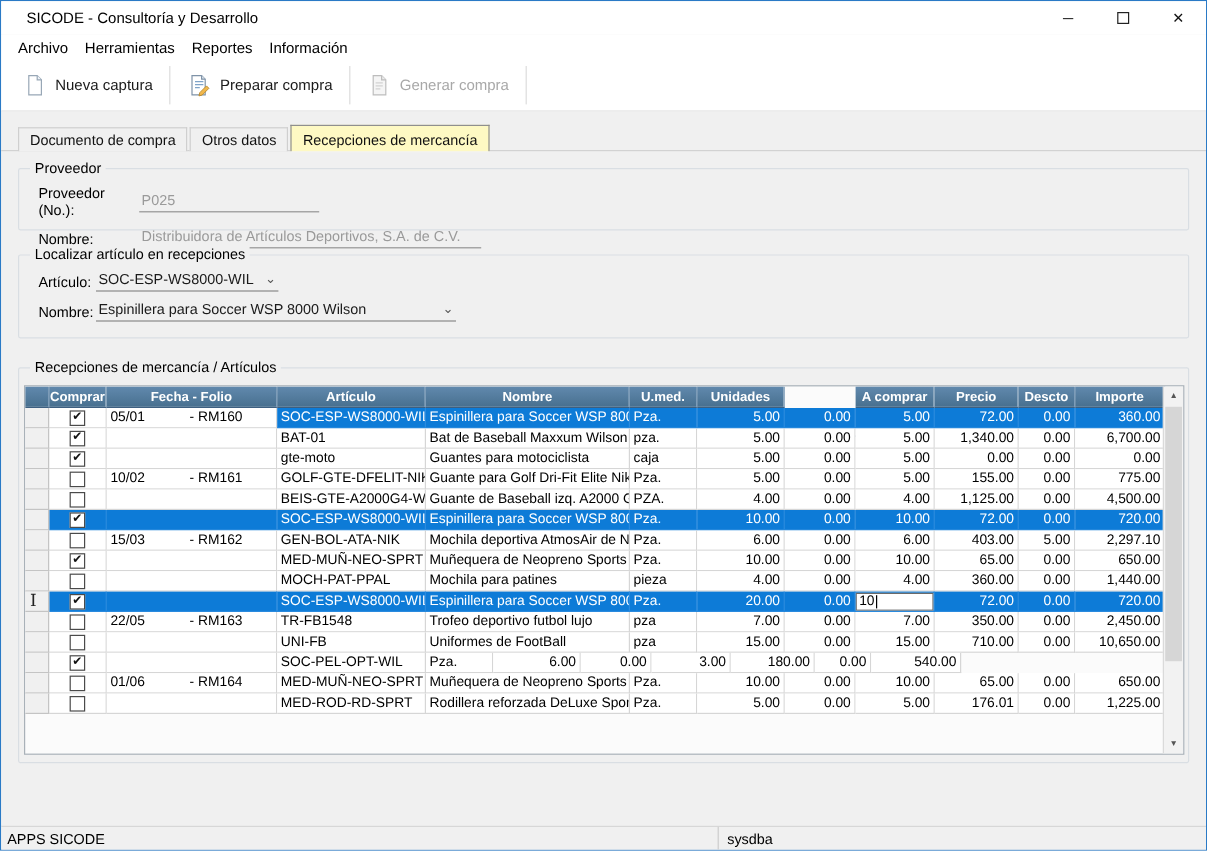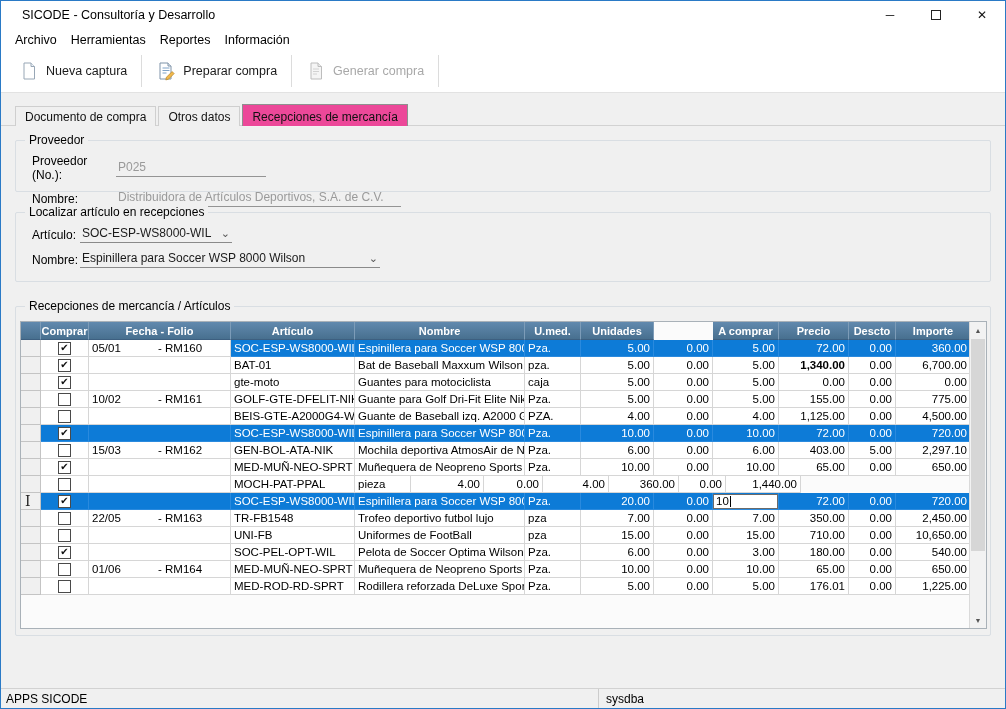--- a/index.html
+++ b/index.html
@@ -26,21 +26,21 @@
   .tsep{width:1px;height:32px;background:#dcdcdc;margin:0 2px}
 
   
   .content{flex:1;background:#f0f0f0;padding:0 14px;position:relative}
 
   
   .tabstrip{display:flex;margin-top:11px;height:22px;position:relative;align-items:flex-end}
   .tabstrip::after{content:"";position:absolute;left:-14px;right:-14px;bottom:0;border-bottom:1px solid #d2d2d2}
   .tab{font-size:12px;padding:3px 9px 4px;border:1px solid #cfcfcf;border-bottom:none;background:#f0f0f0;
     margin-right:2px;position:relative;z-index:1;color:#111;height:20px;white-space:nowrap}
-  .tab.active{background:#ec4899;border-color:#8f8f8f;height:22px;padding-top:5px;z-index:2;
+  .tab.active{background:#fef9c3;border-color:#8f8f8f;height:22px;padding-top:5px;z-index:2;
     box-shadow:0 1px 0 #f3f3f3}
 
   
   .group{border:1px solid #d9dee3;border-radius:2px;position:relative;background:#f0f0f0}
   .grouplabel{position:absolute;top:-8px;left:9px;background:#f0f0f0;padding:0 4px;font-size:12px;color:#000;white-space:nowrap}
   .group1{margin-top:14px;height:52px;padding:13px 16px 0}
   .group2{margin-top:20px;height:70px;padding:13px 16px 0}
   .group3{margin-top:24px;padding:11px 4px 6px}
 
   .frow{display:flex;align-items:center;margin-bottom:8px}
@@ -225,21 +225,21 @@
               <div class="gc " style="width: 142px;">
                 <span class="fdate"></span>
                 <span></span>
               </div>
               <div class="gc " style="width: 124px;">BAT-01</div>
               <div class="gc " style="width: 170px;">Bat de Baseball Maxxum Wilson</div>
               <div class="gc " style="width: 56px;">pza.</div>
               <div class="gc num" style="width: 73px;">5.00</div>
               <div class="gc num" style="width: 59px;">0.00</div>
               <div class="gc num" style="width: 66px;">5.00</div>
-              <div class="gc num" style="width: 70px; font-weight: bold;">1,340.00</div>
+              <div class="gc num" style="width: 70px;">1,340.00</div>
               <div class="gc num" style="width: 47px;">0.00</div>
               <div class="gc num" style="width: 75px;">6,700.00</div>
             </div>
             <div class="grow">
               <div class="gc ind" style="width: 20px;"></div>
               <div class="gc center" style="width: 48px;">
                 <span class="cb">✔</span>
               </div>
               <div class="gc " style="width: 142px;">
                 <span class="fdate"></span>
@@ -353,20 +353,21 @@
             <div class="grow">
               <div class="gc ind" style="width: 20px;"></div>
               <div class="gc center" style="width: 48px;">
                 <span class="cb"></span>
               </div>
               <div class="gc " style="width: 142px;">
                 <span class="fdate"></span>
                 <span></span>
               </div>
               <div class="gc " style="width: 124px;">MOCH-PAT-PPAL</div>
+              <div class="gc " style="width: 170px;">Mochila para patines</div>
               <div class="gc " style="width: 56px;">pieza</div>
               <div class="gc num" style="width: 73px;">4.00</div>
               <div class="gc num" style="width: 59px;">0.00</div>
               <div class="gc num" style="width: 66px;">4.00</div>
               <div class="gc num" style="width: 70px;">360.00</div>
               <div class="gc num" style="width: 47px;">0.00</div>
               <div class="gc num" style="width: 75px;">1,440.00</div>
             </div>
             <div class="grow">
               <div class="gc ind" style="width: 20px;">
@@ -435,21 +436,20 @@
             <div class="grow">
               <div class="gc ind" style="width: 20px;"></div>
               <div class="gc center" style="width: 48px;">
                 <span class="cb">✔</span>
               </div>
               <div class="gc " style="width: 142px;">
                 <span class="fdate"></span>
                 <span></span>
               </div>
               <div class="gc " style="width: 124px;">SOC-PEL-OPT-WIL</div>
-              <div class="gc " style="width: 170px;">Pelota de Soccer Optima Wilson</div>
               <div class="gc " style="width: 56px;">Pza.</div>
               <div class="gc num" style="width: 73px;">6.00</div>
               <div class="gc num" style="width: 59px;">0.00</div>
               <div class="gc num" style="width: 66px;">3.00</div>
               <div class="gc num" style="width: 70px;">180.00</div>
               <div class="gc num" style="width: 47px;">0.00</div>
               <div class="gc num" style="width: 75px;">540.00</div>
             </div>
             <div class="grow">
               <div class="gc ind" style="width: 20px;"></div>

